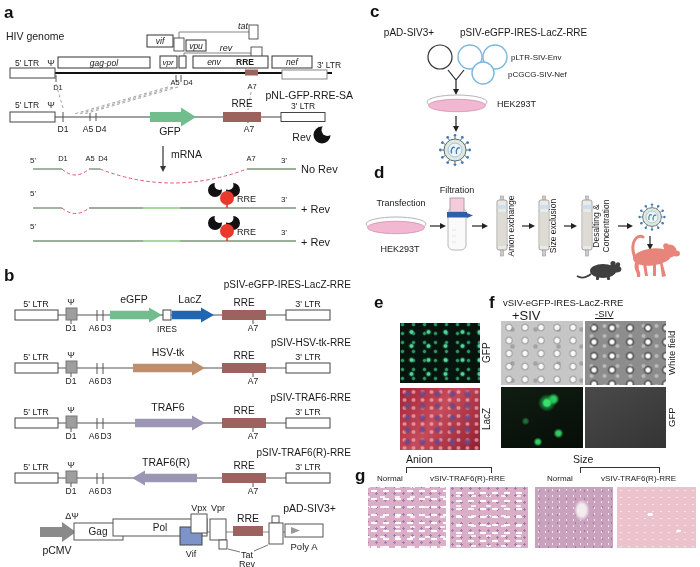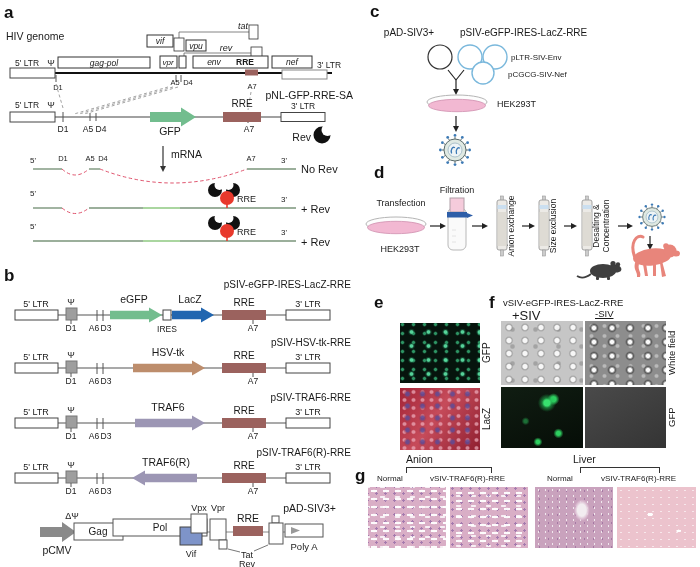--- a/index.html
+++ b/index.html
@@ -494,20 +494,20 @@
   <div class="micro img-gfp-minus" style="left:585px;top:387px;width:81px;height:61px;"></div>
   <div class="vtext" style="left:666px;top:321px;width:13px;height:64px;font-size:9.5px;">White field</div>
   <div class="vtext" style="left:666px;top:387px;width:13px;height:61px;font-size:9.5px;">GFP</div>
 
   <div class="txt ctr" style="left:406px;top:453px;width:84px;font-size:10.5px;">Anion</div>
   <div class="bracket" style="left:406px;top:467px;width:84px;"></div>
   <div class="txt ctr" style="left:377px;top:474px;width:60px;font-size:8px;">Normal</div>
   <div class="txt ctr" style="left:430px;top:474px;width:108px;font-size:8px;">vSIV-TRAF6(R)-RRE</div>
   <div class="micro img-kidney" style="left:368px;top:487px;width:78px;height:61px;"></div>
   <div class="micro img-kidney" style="left:450px;top:487px;width:78px;height:61px;background-position:3px 2px,7px 5px,1px 4px;"></div>
-  <div class="txt ctr" style="left:573px;top:453px;width:78px;font-size:10.5px;">Liver</div>
+  <div class="txt ctr" style="left:573px;top:453px;width:78px;font-size:10.5px;">Size</div>
   <div class="bracket" style="left:580px;top:467px;width:78px;"></div>
   <div class="txt ctr" style="left:547px;top:474px;width:60px;font-size:8px;">Normal</div>
   <div class="txt ctr" style="left:601px;top:474px;width:108px;font-size:8px;">vSIV-TRAF6(R)-RRE</div>
   <div class="micro img-liver-n" style="left:535px;top:487px;width:78px;height:61px;"></div>
   <div class="micro img-liver-t" style="left:617px;top:487px;width:79px;height:61px;"></div>
 
 </div>
 
 </body></html>

